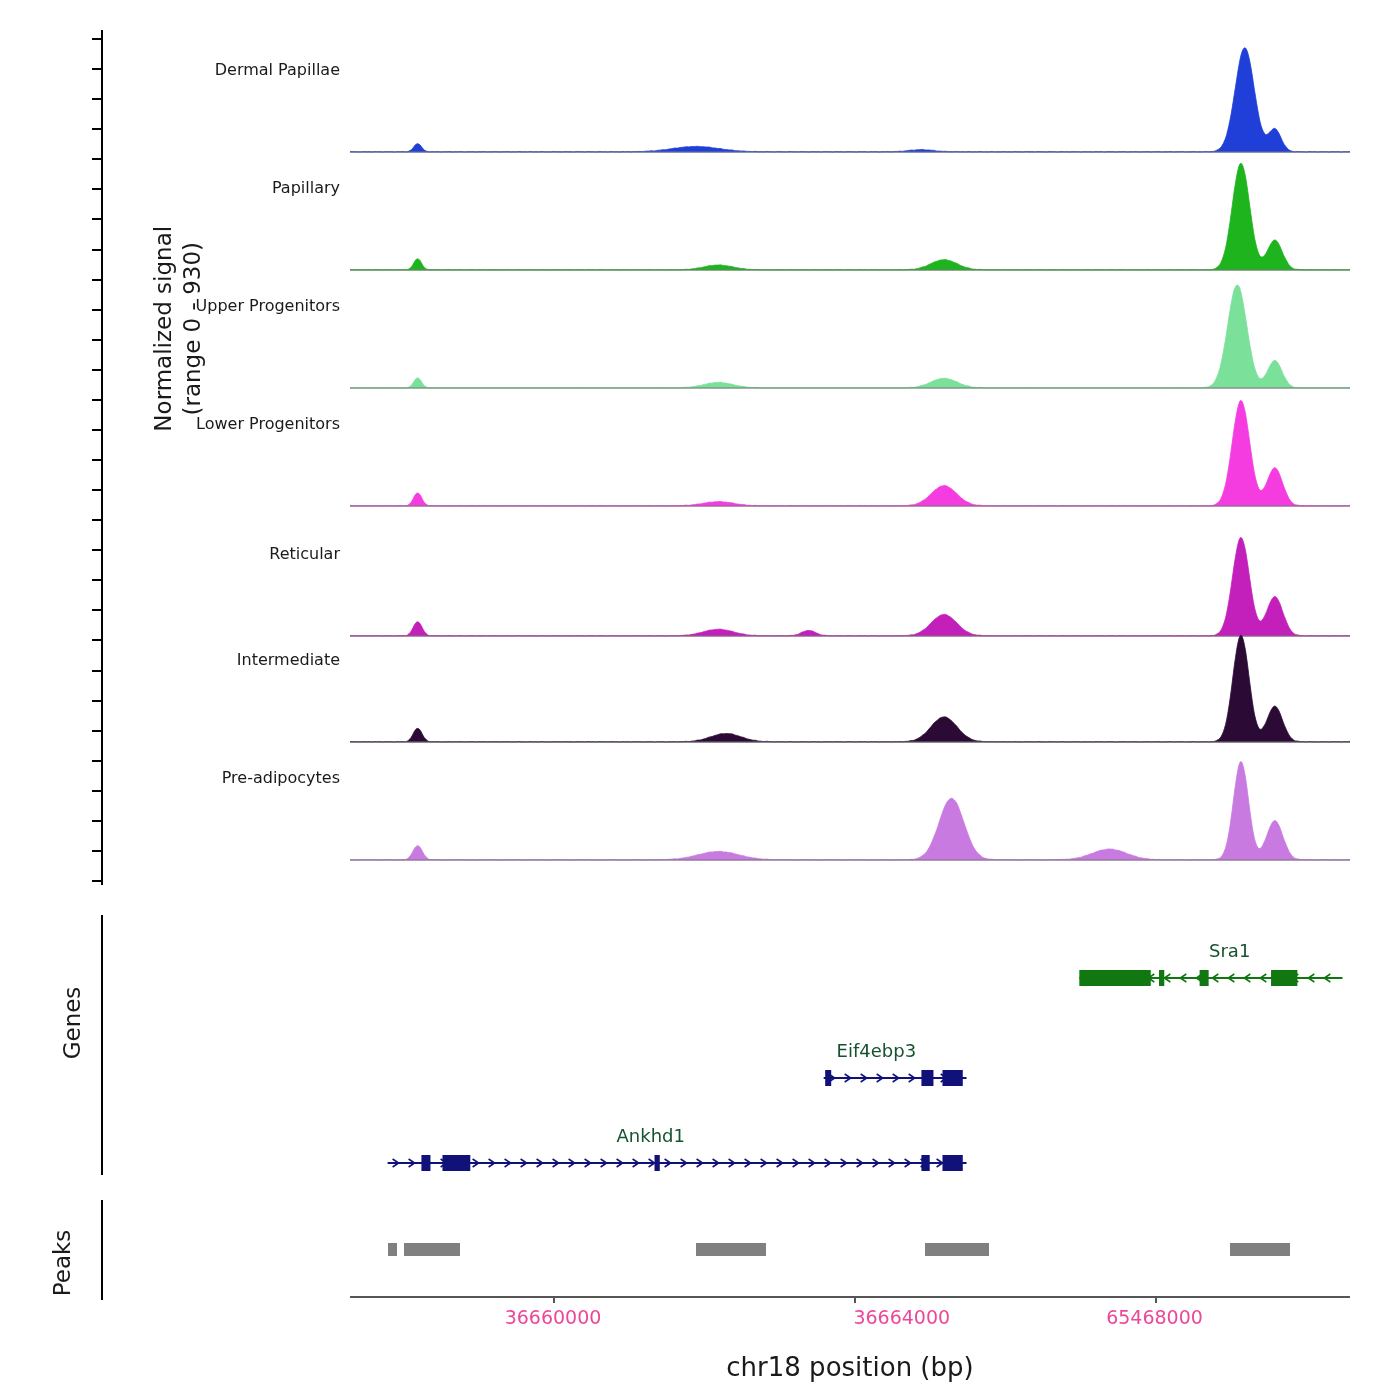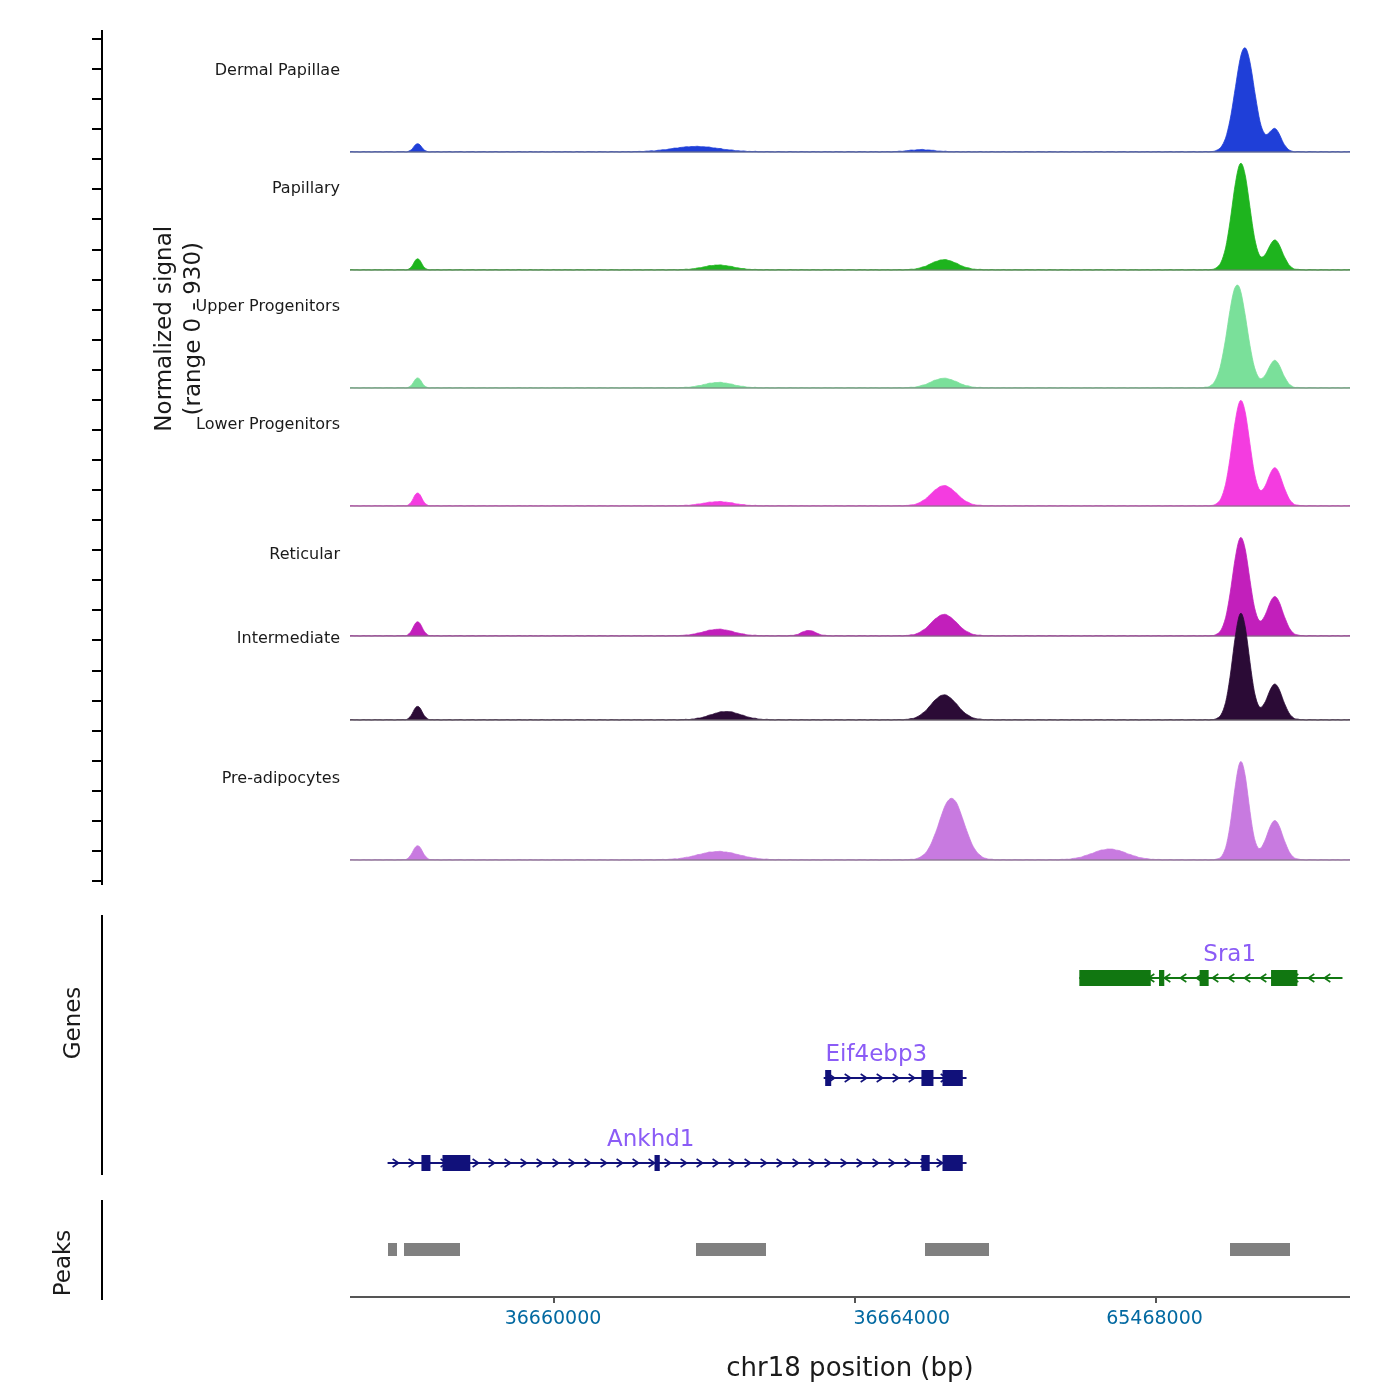--- a/index.html
+++ b/index.html
@@ -95,22 +95,22 @@
 
   
   .gene-row {
     position: absolute;
     left: 350px;
     width: 1000px;
     height: 60px;
   }
   .gene-row .gene-name {
     position: absolute;
-    font-size: 23px;
-    color: #8b5cf6;
+    font-size: 18px;
+    color: #14532d;
     white-space: nowrap;
     transform: translateX(-50%);
   }
 
   
   #peaks-area {
     position: absolute;
     left: 350px;
     top: 1235px;
     width: 1000px;
@@ -143,21 +143,21 @@
     position: absolute;
     top: 0;
     width: 2px;
     height: 7px;
     background: #555555;
   }
   #xaxis .xticklabel {
     position: absolute;
     top: 10px;
     font-size: 19px;
-    color: #0369a1;
+    color: #ec4899;
     transform: translateX(-50%);
     white-space: nowrap;
   }
   #xaxis-title {
     position: absolute;
     left: 350px;
     top: 1352px;
     width: 1000px;
     text-align: center;
     font-size: 26px;
@@ -239,21 +239,21 @@
           <line x1="0" x2="1000" y1="116" y2="116" stroke="#777777" stroke-width="1"></line>
         </svg>
       </div>
       <div class="track" style="top: 508px; margin-top: 12px;">
         <div class="track-name">Reticular</div>
         <svg width="1000" height="118">
           <path d="M0,116 L0.0,115.8 L1.1,115.6 L2.2,115.6 L3.3,115.7 L4.4,115.8 L5.6,115.8 L6.7,115.7 L7.8,115.8 L8.9,115.9 L10.0,116.0 L11.1,115.9 L12.2,115.7 L13.3,115.6 L14.4,115.6 L15.6,115.8 L16.7,115.8 L17.8,115.7 L18.9,115.7 L20.0,115.8 L21.1,116.0 L22.2,115.9 L23.3,115.8 L24.4,115.6 L25.6,115.6 L26.7,115.7 L27.8,115.8 L28.9,115.7 L30.0,115.7 L31.1,115.8 L32.2,115.9 L33.3,116.0 L34.4,115.8 L35.6,115.7 L36.7,115.6 L37.8,115.7 L38.9,115.8 L40.0,115.7 L41.1,115.7 L42.2,115.7 L43.3,115.9 L44.4,116.0 L45.6,115.9 L46.7,115.7 L47.8,115.6 L48.9,115.7 L50.0,115.7 L51.1,115.7 L52.2,115.6 L53.3,115.6 L54.4,115.7 L55.6,115.7 L56.7,115.4 L57.8,114.8 L58.9,113.8 L60.0,112.7 L61.1,111.2 L62.2,109.3 L63.3,107.1 L64.4,104.9 L65.6,103.1 L66.7,102.1 L67.8,101.8 L68.9,102.3 L70.0,103.5 L71.1,105.3 L72.2,107.5 L73.3,109.7 L74.4,111.5 L75.6,112.9 L76.7,114.0 L77.8,114.9 L78.9,115.5 L80.0,115.7 L81.1,115.7 L82.2,115.6 L83.3,115.7 L84.4,115.8 L85.6,115.7 L86.7,115.6 L87.8,115.6 L88.9,115.7 L90.0,115.9 L91.1,116.0 L92.2,115.9 L93.3,115.7 L94.4,115.7 L95.6,115.8 L96.7,115.8 L97.8,115.7 L98.9,115.6 L100.0,115.6 L101.1,115.8 L102.2,116.0 L103.3,115.9 L104.4,115.8 L105.6,115.7 L106.7,115.7 L107.8,115.8 L108.9,115.7 L110.0,115.6 L111.1,115.6 L112.2,115.7 L113.3,115.9 L114.4,116.0 L115.6,115.9 L116.7,115.7 L117.8,115.7 L118.9,115.8 L120.0,115.8 L121.1,115.7 L122.2,115.6 L123.3,115.6 L124.4,115.8 L125.6,116.0 L126.7,115.9 L127.8,115.8 L128.9,115.7 L130.0,115.8 L131.1,115.8 L132.2,115.7 L133.3,115.6 L134.4,115.6 L135.6,115.7 L136.7,115.9 L137.8,115.9 L138.9,115.8 L140.0,115.7 L141.1,115.8 L142.2,115.8 L143.3,115.8 L144.4,115.6 L145.6,115.5 L146.7,115.6 L147.8,115.8 L148.9,115.9 L150.0,115.9 L151.1,115.8 L152.2,115.8 L153.3,115.8 L154.4,115.8 L155.6,115.7 L156.7,115.5 L157.8,115.6 L158.9,115.7 L160.0,115.9 L161.1,115.9 L162.2,115.8 L163.3,115.8 L164.4,115.8 L165.6,115.9 L166.7,115.8 L167.8,115.6 L168.9,115.5 L170.0,115.6 L171.1,115.8 L172.2,115.9 L173.3,115.8 L174.4,115.8 L175.6,115.8 L176.7,115.9 L177.8,115.9 L178.9,115.7 L180.0,115.5 L181.1,115.6 L182.2,115.8 L183.3,115.9 L184.4,115.8 L185.6,115.8 L186.7,115.8 L187.8,115.9 L188.9,115.9 L190.0,115.8 L191.1,115.6 L192.2,115.5 L193.3,115.7 L194.4,115.8 L195.6,115.9 L196.7,115.8 L197.8,115.8 L198.9,115.9 L200.0,115.9 L201.1,115.9 L202.2,115.7 L203.3,115.5 L204.4,115.6 L205.6,115.8 L206.7,115.8 L207.8,115.8 L208.9,115.7 L210.0,115.8 L211.1,115.9 L212.2,115.9 L213.3,115.8 L214.4,115.6 L215.6,115.6 L216.7,115.7 L217.8,115.8 L218.9,115.8 L220.0,115.7 L221.1,115.8 L222.2,115.9 L223.3,116.0 L224.4,115.9 L225.6,115.7 L226.7,115.5 L227.8,115.6 L228.9,115.8 L230.0,115.8 L231.1,115.7 L232.2,115.7 L233.3,115.8 L234.4,116.0 L235.6,115.9 L236.7,115.7 L237.8,115.6 L238.9,115.6 L240.0,115.7 L241.1,115.8 L242.2,115.8 L243.3,115.7 L244.4,115.8 L245.6,115.9 L246.7,116.0 L247.8,115.8 L248.9,115.6 L250.0,115.6 L251.1,115.7 L252.2,115.8 L253.3,115.8 L254.4,115.7 L255.6,115.7 L256.7,115.9 L257.8,116.0 L258.9,115.9 L260.0,115.7 L261.1,115.6 L262.2,115.6 L263.3,115.7 L264.4,115.8 L265.6,115.7 L266.7,115.7 L267.8,115.8 L268.9,116.0 L270.0,116.0 L271.1,115.8 L272.2,115.7 L273.3,115.6 L274.4,115.7 L275.6,115.8 L276.7,115.7 L277.8,115.7 L278.9,115.7 L280.0,115.9 L281.1,116.0 L282.2,115.9 L283.3,115.7 L284.4,115.6 L285.6,115.7 L286.7,115.8 L287.8,115.7 L288.9,115.7 L290.0,115.7 L291.1,115.8 L292.2,116.0 L293.3,116.0 L294.4,115.8 L295.6,115.7 L296.7,115.7 L297.8,115.7 L298.9,115.8 L300.0,115.7 L301.1,115.6 L302.2,115.7 L303.3,115.9 L304.4,116.0 L305.6,115.9 L306.7,115.7 L307.8,115.7 L308.9,115.7 L310.0,115.8 L311.1,115.7 L312.2,115.6 L313.3,115.6 L314.4,115.8 L315.6,116.0 L316.7,115.9 L317.8,115.8 L318.9,115.7 L320.0,115.7 L321.1,115.7 L322.2,115.7 L323.3,115.6 L324.4,115.5 L325.6,115.6 L326.7,115.8 L327.8,115.8 L328.9,115.7 L330.0,115.5 L331.1,115.4 L332.2,115.4 L333.3,115.3 L334.4,115.2 L335.6,115.0 L336.7,114.9 L337.8,115.0 L338.9,115.0 L340.0,114.8 L341.1,114.5 L342.2,114.3 L343.3,114.1 L344.4,114.0 L345.6,113.7 L346.7,113.3 L347.8,113.0 L348.9,112.9 L350.0,112.8 L351.1,112.6 L352.2,112.2 L353.3,111.8 L354.4,111.5 L355.6,111.3 L356.7,111.0 L357.8,110.6 L358.9,110.2 L360.0,110.1 L361.1,110.1 L362.2,110.0 L363.3,109.8 L364.4,109.5 L365.6,109.4 L366.7,109.3 L367.8,109.3 L368.9,109.2 L370.0,109.1 L371.1,109.2 L372.2,109.4 L373.3,109.7 L374.4,109.9 L375.6,110.0 L376.7,110.2 L377.8,110.4 L378.9,110.7 L380.0,110.9 L381.1,111.1 L382.2,111.3 L383.3,111.7 L384.4,112.2 L385.6,112.5 L386.7,112.7 L387.8,112.9 L388.9,113.2 L390.0,113.5 L391.1,113.8 L392.2,113.8 L393.3,113.9 L394.4,114.1 L395.6,114.5 L396.7,114.8 L397.8,114.9 L398.9,115.0 L400.0,115.1 L401.1,115.2 L402.2,115.4 L403.3,115.3 L404.4,115.2 L405.6,115.2 L406.7,115.4 L407.8,115.6 L408.9,115.7 L410.0,115.7 L411.1,115.6 L412.2,115.7 L413.3,115.8 L414.4,115.8 L415.6,115.6 L416.7,115.5 L417.8,115.6 L418.9,115.7 L420.0,115.9 L421.1,115.8 L422.2,115.8 L423.3,115.8 L424.4,115.9 L425.6,115.9 L426.7,115.8 L427.8,115.6 L428.9,115.5 L430.0,115.7 L431.1,115.8 L432.2,115.8 L433.3,115.8 L434.4,115.8 L435.6,115.8 L436.7,115.9 L437.8,115.8 L438.9,115.6 L440.0,115.4 L441.1,115.4 L442.2,115.4 L443.3,115.4 L444.4,115.1 L445.6,114.8 L446.7,114.6 L447.8,114.4 L448.9,113.9 L450.0,113.3 L451.1,112.6 L452.2,112.1 L453.3,111.7 L454.4,111.4 L455.6,111.0 L456.7,110.6 L457.8,110.5 L458.9,110.6 L460.0,110.7 L461.1,110.8 L462.2,111.0 L463.3,111.3 L464.4,111.9 L465.6,112.5 L466.7,113.1 L467.8,113.5 L468.9,113.9 L470.0,114.5 L471.1,114.9 L472.2,115.1 L473.3,115.2 L474.4,115.2 L475.6,115.3 L476.7,115.5 L477.8,115.7 L478.9,115.7 L480.0,115.7 L481.1,115.8 L482.2,115.9 L483.3,116.0 L484.4,115.8 L485.6,115.6 L486.7,115.6 L487.8,115.7 L488.9,115.8 L490.0,115.8 L491.1,115.7 L492.2,115.7 L493.3,115.9 L494.4,116.0 L495.6,115.9 L496.7,115.7 L497.8,115.6 L498.9,115.6 L500.0,115.7 L501.1,115.8 L502.2,115.7 L503.3,115.7 L504.4,115.8 L505.6,116.0 L506.7,116.0 L507.8,115.8 L508.9,115.6 L510.0,115.6 L511.1,115.7 L512.2,115.8 L513.3,115.7 L514.4,115.6 L515.6,115.7 L516.7,115.9 L517.8,116.0 L518.9,115.9 L520.0,115.7 L521.1,115.6 L522.2,115.7 L523.3,115.8 L524.4,115.7 L525.6,115.6 L526.7,115.7 L527.8,115.8 L528.9,116.0 L530.0,116.0 L531.1,115.8 L532.2,115.7 L533.3,115.7 L534.4,115.7 L535.6,115.8 L536.7,115.7 L537.8,115.6 L538.9,115.7 L540.0,115.9 L541.1,116.0 L542.2,115.9 L543.3,115.7 L544.4,115.7 L545.6,115.7 L546.7,115.7 L547.8,115.7 L548.9,115.6 L550.0,115.6 L551.1,115.8 L552.2,115.9 L553.3,115.8 L554.4,115.6 L555.6,115.5 L556.7,115.4 L557.8,115.4 L558.9,115.3 L560.0,115.0 L561.1,114.8 L562.2,114.8 L563.3,114.8 L564.4,114.5 L565.6,114.1 L566.7,113.6 L567.8,113.2 L568.9,112.7 L570.0,112.2 L571.1,111.4 L572.2,110.6 L573.3,109.9 L574.4,109.3 L575.6,108.5 L576.7,107.5 L577.8,106.3 L578.9,105.2 L580.0,104.1 L581.1,103.0 L582.2,101.8 L583.3,100.6 L584.4,99.5 L585.6,98.6 L586.7,97.9 L587.8,97.1 L588.9,96.2 L590.0,95.5 L591.1,95.0 L592.2,94.7 L593.3,94.5 L594.4,94.3 L595.6,94.4 L596.7,94.8 L597.8,95.5 L598.9,96.2 L600.0,96.8 L601.1,97.6 L602.2,98.5 L603.3,99.6 L604.4,100.6 L605.6,101.6 L606.7,102.6 L607.8,103.7 L608.9,105.0 L610.0,106.3 L611.1,107.3 L612.2,108.2 L613.3,109.1 L614.4,110.0 L615.6,110.8 L616.7,111.4 L617.8,111.9 L618.9,112.4 L620.0,113.0 L621.1,113.7 L622.2,114.1 L623.3,114.4 L624.4,114.6 L625.6,114.8 L626.7,115.1 L627.8,115.2 L628.9,115.2 L630.0,115.1 L631.1,115.3 L632.2,115.5 L633.3,115.7 L634.4,115.7 L635.6,115.7 L636.7,115.7 L637.8,115.8 L638.9,115.8 L640.0,115.7 L641.1,115.6 L642.2,115.5 L643.3,115.7 L644.4,115.8 L645.6,115.9 L646.7,115.8 L647.8,115.8 L648.9,115.8 L650.0,115.9 L651.1,115.8 L652.2,115.7 L653.3,115.5 L654.4,115.6 L655.6,115.8 L656.7,115.9 L657.8,115.8 L658.9,115.8 L660.0,115.8 L661.1,115.9 L662.2,115.9 L663.3,115.7 L664.4,115.6 L665.6,115.6 L666.7,115.7 L667.8,115.8 L668.9,115.8 L670.0,115.8 L671.1,115.8 L672.2,115.9 L673.3,115.9 L674.4,115.8 L675.6,115.6 L676.7,115.5 L677.8,115.6 L678.9,115.8 L680.0,115.8 L681.1,115.8 L682.2,115.7 L683.3,115.8 L684.4,115.9 L685.6,115.9 L686.7,115.7 L687.8,115.6 L688.9,115.6 L690.0,115.7 L691.1,115.8 L692.2,115.8 L693.3,115.7 L694.4,115.8 L695.6,115.9 L696.7,116.0 L697.8,115.8 L698.9,115.6 L700.0,115.6 L701.1,115.7 L702.2,115.8 L703.3,115.8 L704.4,115.7 L705.6,115.7 L706.7,115.9 L707.8,116.0 L708.9,115.9 L710.0,115.7 L711.1,115.6 L712.2,115.6 L713.3,115.7 L714.4,115.8 L715.6,115.7 L716.7,115.7 L717.8,115.8 L718.9,115.9 L720.0,116.0 L721.1,115.8 L722.2,115.6 L723.3,115.6 L724.4,115.7 L725.6,115.8 L726.7,115.7 L727.8,115.7 L728.9,115.7 L730.0,115.9 L731.1,116.0 L732.2,115.9 L733.3,115.7 L734.4,115.6 L735.6,115.7 L736.7,115.8 L737.8,115.8 L738.9,115.7 L740.0,115.7 L741.1,115.8 L742.2,116.0 L743.3,116.0 L744.4,115.8 L745.6,115.6 L746.7,115.6 L747.8,115.7 L748.9,115.8 L750.0,115.7 L751.1,115.6 L752.2,115.7 L753.3,115.9 L754.4,116.0 L755.6,115.9 L756.7,115.7 L757.8,115.6 L758.9,115.7 L760.0,115.8 L761.1,115.7 L762.2,115.6 L763.3,115.7 L764.4,115.8 L765.6,116.0 L766.7,116.0 L767.8,115.8 L768.9,115.7 L770.0,115.7 L771.1,115.8 L772.2,115.7 L773.3,115.6 L774.4,115.6 L775.6,115.7 L776.7,115.9 L777.8,116.0 L778.9,115.9 L780.0,115.7 L781.1,115.7 L782.2,115.7 L783.3,115.8 L784.4,115.7 L785.6,115.6 L786.7,115.7 L787.8,115.8 L788.9,116.0 L790.0,115.9 L791.1,115.8 L792.2,115.7 L793.3,115.7 L794.4,115.8 L795.6,115.7 L796.7,115.6 L797.8,115.6 L798.9,115.7 L800.0,115.9 L801.1,116.0 L802.2,115.8 L803.3,115.7 L804.4,115.7 L805.6,115.8 L806.7,115.8 L807.8,115.6 L808.9,115.6 L810.0,115.7 L811.1,115.9 L812.2,116.0 L813.3,115.9 L814.4,115.8 L815.6,115.7 L816.7,115.8 L817.8,115.8 L818.9,115.7 L820.0,115.6 L821.1,115.6 L822.2,115.8 L823.3,115.9 L824.4,115.9 L825.6,115.8 L826.7,115.7 L827.8,115.8 L828.9,115.8 L830.0,115.8 L831.1,115.6 L832.2,115.5 L833.3,115.7 L834.4,115.9 L835.6,115.9 L836.7,115.9 L837.8,115.8 L838.9,115.8 L840.0,115.8 L841.1,115.8 L842.2,115.7 L843.3,115.5 L844.4,115.6 L845.6,115.8 L846.7,115.9 L847.8,115.9 L848.9,115.8 L850.0,115.8 L851.1,115.8 L852.2,115.9 L853.3,115.8 L854.4,115.6 L855.6,115.5 L856.7,115.7 L857.8,115.8 L858.9,115.8 L860.0,115.7 L861.1,115.6 L862.2,115.5 L863.3,115.5 L864.4,115.2 L865.6,114.7 L866.7,114.1 L867.8,113.5 L868.9,112.7 L870.0,111.6 L871.1,109.9 L872.2,107.7 L873.3,105.1 L874.4,101.8 L875.6,97.8 L876.7,92.9 L877.8,87.1 L878.9,80.8 L880.0,74.0 L881.1,66.7 L882.2,58.9 L883.3,51.0 L884.4,43.3 L885.6,36.2 L886.7,29.9 L887.8,24.5 L888.9,20.5 L890.0,18.0 L891.1,17.4 L892.2,18.7 L893.3,21.5 L894.4,25.6 L895.6,31.1 L896.7,37.7 L897.8,45.1 L898.9,52.8 L900.0,60.3 L901.1,67.7 L902.2,74.8 L903.3,81.4 L904.4,87.1 L905.6,91.8 L906.7,95.5 L907.8,98.3 L908.9,100.2 L910.0,101.1 L911.1,101.0 L912.2,100.0 L913.3,98.4 L914.4,96.5 L915.6,94.1 L916.7,91.4 L917.8,88.4 L918.9,85.5 L920.0,82.9 L921.1,80.6 L922.2,78.7 L923.3,77.3 L924.4,76.5 L925.6,76.7 L926.7,77.7 L927.8,79.3 L928.9,81.4 L930.0,83.9 L931.1,87.0 L932.2,90.3 L933.3,93.5 L934.4,96.6 L935.6,99.4 L936.7,102.2 L937.8,104.8 L938.9,107.2 L940.0,109.1 L941.1,110.6 L942.2,111.9 L943.3,113.0 L944.4,113.9 L945.6,114.4 L946.7,114.7 L947.8,114.9 L948.9,115.2 L950.0,115.4 L951.1,115.6 L952.2,115.6 L953.3,115.6 L954.4,115.8 L955.6,115.9 L956.7,116.0 L957.8,115.8 L958.9,115.6 L960.0,115.6 L961.1,115.7 L962.2,115.8 L963.3,115.7 L964.4,115.7 L965.6,115.7 L966.7,115.9 L967.8,116.0 L968.9,115.9 L970.0,115.7 L971.1,115.6 L972.2,115.7 L973.3,115.8 L974.4,115.7 L975.6,115.7 L976.7,115.7 L977.8,115.8 L978.9,116.0 L980.0,116.0 L981.1,115.8 L982.2,115.6 L983.3,115.6 L984.4,115.7 L985.6,115.8 L986.7,115.7 L987.8,115.6 L988.9,115.7 L990.0,115.9 L991.1,116.0 L992.2,115.9 L993.3,115.7 L994.4,115.6 L995.6,115.7 L996.7,115.8 L997.8,115.7 L998.9,115.6 L1000.0,115.7 L1000,116 Z" fill="#c21fbb" stroke="#c21fbb" stroke-width="0.8"></path>
           <line x1="0" x2="1000" y1="116" y2="116" stroke="#777777" stroke-width="1"></line>
         </svg>
       </div>
-      <div class="track" style="top: 604px;">
+      <div class="track" style="top: 626px;">
         <div class="track-name">Intermediate</div>
         <svg width="1000" height="118">
           <path d="M0,116 L0.0,115.8 L1.1,115.6 L2.2,115.6 L3.3,115.7 L4.4,115.8 L5.6,115.8 L6.7,115.7 L7.8,115.8 L8.9,115.9 L10.0,116.0 L11.1,115.9 L12.2,115.7 L13.3,115.6 L14.4,115.6 L15.6,115.8 L16.7,115.8 L17.8,115.7 L18.9,115.7 L20.0,115.8 L21.1,116.0 L22.2,115.9 L23.3,115.8 L24.4,115.6 L25.6,115.6 L26.7,115.7 L27.8,115.8 L28.9,115.7 L30.0,115.7 L31.1,115.8 L32.2,115.9 L33.3,116.0 L34.4,115.8 L35.6,115.7 L36.7,115.6 L37.8,115.7 L38.9,115.8 L40.0,115.7 L41.1,115.7 L42.2,115.7 L43.3,115.9 L44.4,116.0 L45.6,115.9 L46.7,115.7 L47.8,115.6 L48.9,115.7 L50.0,115.7 L51.1,115.7 L52.2,115.6 L53.3,115.6 L54.4,115.7 L55.6,115.7 L56.7,115.4 L57.8,114.8 L58.9,113.9 L60.0,112.8 L61.1,111.4 L62.2,109.6 L63.3,107.4 L64.4,105.3 L65.6,103.6 L66.7,102.6 L67.8,102.4 L68.9,102.8 L70.0,104.0 L71.1,105.7 L72.2,107.9 L73.3,110.0 L74.4,111.7 L75.6,113.0 L76.7,114.1 L77.8,114.9 L78.9,115.5 L80.0,115.7 L81.1,115.7 L82.2,115.6 L83.3,115.7 L84.4,115.8 L85.6,115.7 L86.7,115.6 L87.8,115.6 L88.9,115.7 L90.0,115.9 L91.1,116.0 L92.2,115.9 L93.3,115.7 L94.4,115.7 L95.6,115.8 L96.7,115.8 L97.8,115.7 L98.9,115.6 L100.0,115.6 L101.1,115.8 L102.2,116.0 L103.3,115.9 L104.4,115.8 L105.6,115.7 L106.7,115.7 L107.8,115.8 L108.9,115.7 L110.0,115.6 L111.1,115.6 L112.2,115.7 L113.3,115.9 L114.4,116.0 L115.6,115.9 L116.7,115.7 L117.8,115.7 L118.9,115.8 L120.0,115.8 L121.1,115.7 L122.2,115.6 L123.3,115.6 L124.4,115.8 L125.6,116.0 L126.7,115.9 L127.8,115.8 L128.9,115.7 L130.0,115.8 L131.1,115.8 L132.2,115.7 L133.3,115.6 L134.4,115.6 L135.6,115.7 L136.7,115.9 L137.8,115.9 L138.9,115.8 L140.0,115.7 L141.1,115.8 L142.2,115.8 L143.3,115.8 L144.4,115.6 L145.6,115.5 L146.7,115.6 L147.8,115.8 L148.9,115.9 L150.0,115.9 L151.1,115.8 L152.2,115.8 L153.3,115.8 L154.4,115.8 L155.6,115.7 L156.7,115.5 L157.8,115.6 L158.9,115.7 L160.0,115.9 L161.1,115.9 L162.2,115.8 L163.3,115.8 L164.4,115.8 L165.6,115.9 L166.7,115.8 L167.8,115.6 L168.9,115.5 L170.0,115.6 L171.1,115.8 L172.2,115.9 L173.3,115.8 L174.4,115.8 L175.6,115.8 L176.7,115.9 L177.8,115.9 L178.9,115.7 L180.0,115.5 L181.1,115.6 L182.2,115.8 L183.3,115.9 L184.4,115.8 L185.6,115.8 L186.7,115.8 L187.8,115.9 L188.9,115.9 L190.0,115.8 L191.1,115.6 L192.2,115.5 L193.3,115.7 L194.4,115.8 L195.6,115.9 L196.7,115.8 L197.8,115.8 L198.9,115.9 L200.0,115.9 L201.1,115.9 L202.2,115.7 L203.3,115.5 L204.4,115.6 L205.6,115.8 L206.7,115.8 L207.8,115.8 L208.9,115.7 L210.0,115.8 L211.1,115.9 L212.2,115.9 L213.3,115.8 L214.4,115.6 L215.6,115.6 L216.7,115.7 L217.8,115.8 L218.9,115.8 L220.0,115.7 L221.1,115.8 L222.2,115.9 L223.3,116.0 L224.4,115.9 L225.6,115.7 L226.7,115.5 L227.8,115.6 L228.9,115.8 L230.0,115.8 L231.1,115.7 L232.2,115.7 L233.3,115.8 L234.4,116.0 L235.6,115.9 L236.7,115.7 L237.8,115.6 L238.9,115.6 L240.0,115.7 L241.1,115.8 L242.2,115.8 L243.3,115.7 L244.4,115.8 L245.6,115.9 L246.7,116.0 L247.8,115.8 L248.9,115.6 L250.0,115.6 L251.1,115.7 L252.2,115.8 L253.3,115.8 L254.4,115.7 L255.6,115.7 L256.7,115.9 L257.8,116.0 L258.9,115.9 L260.0,115.7 L261.1,115.6 L262.2,115.6 L263.3,115.7 L264.4,115.8 L265.6,115.7 L266.7,115.7 L267.8,115.8 L268.9,116.0 L270.0,116.0 L271.1,115.8 L272.2,115.7 L273.3,115.6 L274.4,115.7 L275.6,115.8 L276.7,115.7 L277.8,115.7 L278.9,115.7 L280.0,115.9 L281.1,116.0 L282.2,115.9 L283.3,115.7 L284.4,115.6 L285.6,115.7 L286.7,115.8 L287.8,115.7 L288.9,115.7 L290.0,115.7 L291.1,115.8 L292.2,116.0 L293.3,116.0 L294.4,115.8 L295.6,115.7 L296.7,115.7 L297.8,115.7 L298.9,115.8 L300.0,115.7 L301.1,115.6 L302.2,115.7 L303.3,115.9 L304.4,116.0 L305.6,115.9 L306.7,115.7 L307.8,115.7 L308.9,115.7 L310.0,115.8 L311.1,115.7 L312.2,115.6 L313.3,115.6 L314.4,115.8 L315.6,116.0 L316.7,116.0 L317.8,115.8 L318.9,115.7 L320.0,115.7 L321.1,115.8 L322.2,115.7 L323.3,115.6 L324.4,115.6 L325.6,115.7 L326.7,115.9 L327.8,115.9 L328.9,115.8 L330.0,115.7 L331.1,115.6 L332.2,115.6 L333.3,115.6 L334.4,115.5 L335.6,115.3 L336.7,115.4 L337.8,115.5 L338.9,115.6 L340.0,115.5 L341.1,115.2 L342.2,115.0 L343.3,115.0 L344.4,114.9 L345.6,114.6 L346.7,114.3 L347.8,114.1 L348.9,114.1 L350.0,114.1 L351.1,113.8 L352.2,113.5 L353.3,113.1 L354.4,112.8 L355.6,112.5 L356.7,112.1 L357.8,111.6 L358.9,111.2 L360.0,110.9 L361.1,110.7 L362.2,110.5 L363.3,110.1 L364.4,109.6 L365.6,109.2 L366.7,109.0 L367.8,108.7 L368.9,108.3 L370.0,107.9 L371.1,107.7 L372.2,107.7 L373.3,107.8 L374.4,107.7 L375.6,107.5 L376.7,107.5 L377.8,107.6 L378.9,107.7 L380.0,107.8 L381.1,107.8 L382.2,107.9 L383.3,108.3 L384.4,108.8 L385.6,109.2 L386.7,109.4 L387.8,109.7 L388.9,110.1 L390.0,110.5 L391.1,110.9 L392.2,111.1 L393.3,111.3 L394.4,111.7 L395.6,112.2 L396.7,112.7 L397.8,113.0 L398.9,113.2 L400.0,113.5 L401.1,113.8 L402.2,114.1 L403.3,114.2 L404.4,114.2 L405.6,114.3 L406.7,114.6 L407.8,115.0 L408.9,115.1 L410.0,115.2 L411.1,115.2 L412.2,115.4 L413.3,115.5 L414.4,115.5 L415.6,115.4 L416.7,115.3 L417.8,115.4 L418.9,115.6 L420.0,115.8 L421.1,115.7 L422.2,115.7 L423.3,115.7 L424.4,115.9 L425.6,115.9 L426.7,115.7 L427.8,115.6 L428.9,115.5 L430.0,115.7 L431.1,115.8 L432.2,115.8 L433.3,115.8 L434.4,115.8 L435.6,115.9 L436.7,115.9 L437.8,115.8 L438.9,115.6 L440.0,115.5 L441.1,115.6 L442.2,115.8 L443.3,115.8 L444.4,115.8 L445.6,115.7 L446.7,115.8 L447.8,115.9 L448.9,115.9 L450.0,115.7 L451.1,115.6 L452.2,115.6 L453.3,115.7 L454.4,115.8 L455.6,115.8 L456.7,115.7 L457.8,115.8 L458.9,115.9 L460.0,116.0 L461.1,115.8 L462.2,115.6 L463.3,115.6 L464.4,115.6 L465.6,115.8 L466.7,115.8 L467.8,115.7 L468.9,115.7 L470.0,115.9 L471.1,116.0 L472.2,115.9 L473.3,115.7 L474.4,115.6 L475.6,115.6 L476.7,115.7 L477.8,115.8 L478.9,115.7 L480.0,115.7 L481.1,115.8 L482.2,115.9 L483.3,116.0 L484.4,115.8 L485.6,115.6 L486.7,115.6 L487.8,115.7 L488.9,115.8 L490.0,115.8 L491.1,115.7 L492.2,115.7 L493.3,115.9 L494.4,116.0 L495.6,115.9 L496.7,115.7 L497.8,115.6 L498.9,115.6 L500.0,115.7 L501.1,115.8 L502.2,115.7 L503.3,115.7 L504.4,115.8 L505.6,116.0 L506.7,116.0 L507.8,115.8 L508.9,115.6 L510.0,115.6 L511.1,115.7 L512.2,115.8 L513.3,115.7 L514.4,115.6 L515.6,115.7 L516.7,115.9 L517.8,116.0 L518.9,115.9 L520.0,115.7 L521.1,115.6 L522.2,115.7 L523.3,115.8 L524.4,115.7 L525.6,115.6 L526.7,115.7 L527.8,115.8 L528.9,116.0 L530.0,116.0 L531.1,115.8 L532.2,115.7 L533.3,115.7 L534.4,115.7 L535.6,115.8 L536.7,115.7 L537.8,115.6 L538.9,115.7 L540.0,115.9 L541.1,116.0 L542.2,115.9 L543.3,115.7 L544.4,115.6 L545.6,115.7 L546.7,115.7 L547.8,115.6 L548.9,115.5 L550.0,115.6 L551.1,115.7 L552.2,115.8 L553.3,115.8 L554.4,115.5 L555.6,115.4 L556.7,115.3 L557.8,115.3 L558.9,115.1 L560.0,114.8 L561.1,114.6 L562.2,114.5 L563.3,114.4 L564.4,114.1 L565.6,113.6 L566.7,113.0 L567.8,112.4 L568.9,111.9 L570.0,111.2 L571.1,110.4 L572.2,109.4 L573.3,108.6 L574.4,107.8 L575.6,106.9 L576.7,105.7 L577.8,104.3 L578.9,103.0 L580.0,101.8 L581.1,100.6 L582.2,99.2 L583.3,97.8 L584.4,96.6 L585.6,95.6 L586.7,94.7 L587.8,93.8 L588.9,92.8 L590.0,92.0 L591.1,91.5 L592.2,91.2 L593.3,91.0 L594.4,90.8 L595.6,90.9 L596.7,91.3 L597.8,92.0 L598.9,92.8 L600.0,93.6 L601.1,94.4 L602.2,95.4 L603.3,96.6 L604.4,97.8 L605.6,99.0 L606.7,100.1 L607.8,101.4 L608.9,102.9 L610.0,104.3 L611.1,105.5 L612.2,106.5 L613.3,107.5 L614.4,108.6 L615.6,109.6 L616.7,110.3 L617.8,110.9 L618.9,111.6 L620.0,112.3 L621.1,113.0 L622.2,113.6 L623.3,113.9 L624.4,114.2 L625.6,114.5 L626.7,114.8 L627.8,115.0 L628.9,115.0 L630.0,115.0 L631.1,115.2 L632.2,115.4 L633.3,115.6 L634.4,115.7 L635.6,115.6 L636.7,115.7 L637.8,115.8 L638.9,115.8 L640.0,115.7 L641.1,115.5 L642.2,115.5 L643.3,115.7 L644.4,115.8 L645.6,115.9 L646.7,115.8 L647.8,115.8 L648.9,115.8 L650.0,115.9 L651.1,115.8 L652.2,115.6 L653.3,115.5 L654.4,115.6 L655.6,115.8 L656.7,115.9 L657.8,115.8 L658.9,115.8 L660.0,115.8 L661.1,115.9 L662.2,115.9 L663.3,115.7 L664.4,115.6 L665.6,115.6 L666.7,115.7 L667.8,115.8 L668.9,115.8 L670.0,115.8 L671.1,115.8 L672.2,115.9 L673.3,115.9 L674.4,115.8 L675.6,115.6 L676.7,115.5 L677.8,115.6 L678.9,115.8 L680.0,115.8 L681.1,115.8 L682.2,115.7 L683.3,115.8 L684.4,115.9 L685.6,115.9 L686.7,115.7 L687.8,115.6 L688.9,115.6 L690.0,115.7 L691.1,115.8 L692.2,115.8 L693.3,115.7 L694.4,115.8 L695.6,115.9 L696.7,116.0 L697.8,115.8 L698.9,115.6 L700.0,115.6 L701.1,115.7 L702.2,115.8 L703.3,115.8 L704.4,115.7 L705.6,115.7 L706.7,115.9 L707.8,116.0 L708.9,115.9 L710.0,115.7 L711.1,115.6 L712.2,115.6 L713.3,115.7 L714.4,115.8 L715.6,115.7 L716.7,115.7 L717.8,115.8 L718.9,115.9 L720.0,116.0 L721.1,115.8 L722.2,115.6 L723.3,115.6 L724.4,115.7 L725.6,115.8 L726.7,115.7 L727.8,115.7 L728.9,115.7 L730.0,115.9 L731.1,116.0 L732.2,115.9 L733.3,115.7 L734.4,115.6 L735.6,115.7 L736.7,115.8 L737.8,115.8 L738.9,115.7 L740.0,115.7 L741.1,115.8 L742.2,116.0 L743.3,116.0 L744.4,115.8 L745.6,115.6 L746.7,115.6 L747.8,115.7 L748.9,115.8 L750.0,115.7 L751.1,115.6 L752.2,115.7 L753.3,115.9 L754.4,116.0 L755.6,115.9 L756.7,115.7 L757.8,115.6 L758.9,115.7 L760.0,115.8 L761.1,115.7 L762.2,115.6 L763.3,115.7 L764.4,115.8 L765.6,116.0 L766.7,116.0 L767.8,115.8 L768.9,115.7 L770.0,115.7 L771.1,115.8 L772.2,115.7 L773.3,115.6 L774.4,115.6 L775.6,115.7 L776.7,115.9 L777.8,116.0 L778.9,115.9 L780.0,115.7 L781.1,115.7 L782.2,115.7 L783.3,115.8 L784.4,115.7 L785.6,115.6 L786.7,115.7 L787.8,115.8 L788.9,116.0 L790.0,115.9 L791.1,115.8 L792.2,115.7 L793.3,115.7 L794.4,115.8 L795.6,115.7 L796.7,115.6 L797.8,115.6 L798.9,115.7 L800.0,115.9 L801.1,116.0 L802.2,115.8 L803.3,115.7 L804.4,115.7 L805.6,115.8 L806.7,115.8 L807.8,115.6 L808.9,115.6 L810.0,115.7 L811.1,115.9 L812.2,116.0 L813.3,115.9 L814.4,115.8 L815.6,115.7 L816.7,115.8 L817.8,115.8 L818.9,115.7 L820.0,115.6 L821.1,115.6 L822.2,115.8 L823.3,115.9 L824.4,115.9 L825.6,115.8 L826.7,115.7 L827.8,115.8 L828.9,115.8 L830.0,115.8 L831.1,115.6 L832.2,115.5 L833.3,115.7 L834.4,115.9 L835.6,115.9 L836.7,115.9 L837.8,115.8 L838.9,115.8 L840.0,115.8 L841.1,115.8 L842.2,115.7 L843.3,115.5 L844.4,115.6 L845.6,115.8 L846.7,115.9 L847.8,115.9 L848.9,115.8 L850.0,115.8 L851.1,115.8 L852.2,115.9 L853.3,115.8 L854.4,115.6 L855.6,115.5 L856.7,115.7 L857.8,115.8 L858.9,115.9 L860.0,115.8 L861.1,115.6 L862.2,115.6 L863.3,115.6 L864.4,115.3 L865.6,114.9 L866.7,114.4 L867.8,113.8 L868.9,113.2 L870.0,112.2 L871.1,110.6 L872.2,108.5 L873.3,105.9 L874.4,102.6 L875.6,98.5 L876.7,93.4 L877.8,87.4 L878.9,80.6 L880.0,73.2 L881.1,65.2 L882.2,56.5 L883.3,47.6 L884.4,38.9 L885.6,30.8 L886.7,23.5 L887.8,17.4 L888.9,12.7 L890.0,9.8 L891.1,9.2 L892.2,10.6 L893.3,13.8 L894.4,18.7 L895.6,25.0 L896.7,32.6 L897.8,41.0 L898.9,49.7 L900.0,58.3 L901.1,66.6 L902.2,74.4 L903.3,81.7 L904.4,88.0 L905.6,93.1 L906.7,97.1 L907.8,100.1 L908.9,102.2 L910.0,103.3 L911.1,103.4 L912.2,102.5 L913.3,101.1 L914.4,99.3 L915.6,97.2 L916.7,94.5 L917.8,91.7 L918.9,88.9 L920.0,86.3 L921.1,84.1 L922.2,82.3 L923.3,80.8 L924.4,80.1 L925.6,80.3 L926.7,81.2 L927.8,82.8 L928.9,84.8 L930.0,87.3 L931.1,90.2 L932.2,93.3 L933.3,96.4 L934.4,99.2 L935.6,101.9 L936.7,104.4 L937.8,106.7 L938.9,108.8 L940.0,110.4 L941.1,111.7 L942.2,112.8 L943.3,113.7 L944.4,114.5 L945.6,114.9 L946.7,115.0 L947.8,115.1 L948.9,115.3 L950.0,115.6 L951.1,115.7 L952.2,115.6 L953.3,115.6 L954.4,115.8 L955.6,115.9 L956.7,116.0 L957.8,115.8 L958.9,115.6 L960.0,115.6 L961.1,115.7 L962.2,115.8 L963.3,115.7 L964.4,115.7 L965.6,115.7 L966.7,115.9 L967.8,116.0 L968.9,115.9 L970.0,115.7 L971.1,115.6 L972.2,115.7 L973.3,115.8 L974.4,115.7 L975.6,115.7 L976.7,115.7 L977.8,115.8 L978.9,116.0 L980.0,116.0 L981.1,115.8 L982.2,115.6 L983.3,115.6 L984.4,115.7 L985.6,115.8 L986.7,115.7 L987.8,115.6 L988.9,115.7 L990.0,115.9 L991.1,116.0 L992.2,115.9 L993.3,115.7 L994.4,115.6 L995.6,115.7 L996.7,115.8 L997.8,115.7 L998.9,115.6 L1000.0,115.7 L1000,116 Z" fill="#2b0b36" stroke="#2b0b36" stroke-width="0.8"></path>
           <line x1="0" x2="1000" y1="116" y2="116" stroke="#777777" stroke-width="1"></line>
         </svg>
       </div>
       <div class="track" style="top: 744px;">
         <div class="track-name">Pre-adipocytes</div>
         <svg width="1000" height="118">
           <path d="M0,116 L0.0,115.8 L1.1,115.6 L2.2,115.6 L3.3,115.7 L4.4,115.8 L5.6,115.8 L6.7,115.7 L7.8,115.8 L8.9,115.9 L10.0,116.0 L11.1,115.9 L12.2,115.7 L13.3,115.6 L14.4,115.6 L15.6,115.8 L16.7,115.8 L17.8,115.7 L18.9,115.7 L20.0,115.8 L21.1,116.0 L22.2,115.9 L23.3,115.8 L24.4,115.6 L25.6,115.6 L26.7,115.7 L27.8,115.8 L28.9,115.7 L30.0,115.7 L31.1,115.8 L32.2,115.9 L33.3,116.0 L34.4,115.8 L35.6,115.7 L36.7,115.6 L37.8,115.7 L38.9,115.8 L40.0,115.7 L41.1,115.7 L42.2,115.7 L43.3,115.9 L44.4,116.0 L45.6,115.9 L46.7,115.7 L47.8,115.6 L48.9,115.7 L50.0,115.7 L51.1,115.7 L52.2,115.6 L53.3,115.5 L54.4,115.5 L55.6,115.5 L56.7,115.1 L57.8,114.4 L58.9,113.3 L60.0,112.0 L61.1,110.5 L62.2,108.7 L63.3,106.5 L64.4,104.5 L65.6,102.9 L66.7,102.0 L67.8,101.8 L68.9,102.2 L70.0,103.2 L71.1,104.9 L72.2,107.0 L73.3,109.1 L74.4,110.9 L75.6,112.3 L76.7,113.5 L77.8,114.5 L78.9,115.2 L80.0,115.6 L81.1,115.6 L82.2,115.6 L83.3,115.6 L84.4,115.7 L85.6,115.7 L86.7,115.6 L87.8,115.6 L88.9,115.7 L90.0,115.9 L91.1,116.0 L92.2,115.9 L93.3,115.7 L94.4,115.7 L95.6,115.8 L96.7,115.8 L97.8,115.7 L98.9,115.6 L100.0,115.6 L101.1,115.8 L102.2,116.0 L103.3,115.9 L104.4,115.8 L105.6,115.7 L106.7,115.7 L107.8,115.8 L108.9,115.7 L110.0,115.6 L111.1,115.6 L112.2,115.7 L113.3,115.9 L114.4,116.0 L115.6,115.9 L116.7,115.7 L117.8,115.7 L118.9,115.8 L120.0,115.8 L121.1,115.7 L122.2,115.6 L123.3,115.6 L124.4,115.8 L125.6,116.0 L126.7,115.9 L127.8,115.8 L128.9,115.7 L130.0,115.8 L131.1,115.8 L132.2,115.7 L133.3,115.6 L134.4,115.6 L135.6,115.7 L136.7,115.9 L137.8,115.9 L138.9,115.8 L140.0,115.7 L141.1,115.8 L142.2,115.8 L143.3,115.8 L144.4,115.6 L145.6,115.5 L146.7,115.6 L147.8,115.8 L148.9,115.9 L150.0,115.9 L151.1,115.8 L152.2,115.8 L153.3,115.8 L154.4,115.8 L155.6,115.7 L156.7,115.5 L157.8,115.6 L158.9,115.7 L160.0,115.9 L161.1,115.9 L162.2,115.8 L163.3,115.8 L164.4,115.8 L165.6,115.9 L166.7,115.8 L167.8,115.6 L168.9,115.5 L170.0,115.6 L171.1,115.8 L172.2,115.9 L173.3,115.8 L174.4,115.8 L175.6,115.8 L176.7,115.9 L177.8,115.9 L178.9,115.7 L180.0,115.5 L181.1,115.6 L182.2,115.8 L183.3,115.9 L184.4,115.8 L185.6,115.8 L186.7,115.8 L187.8,115.9 L188.9,115.9 L190.0,115.8 L191.1,115.6 L192.2,115.5 L193.3,115.7 L194.4,115.8 L195.6,115.9 L196.7,115.8 L197.8,115.8 L198.9,115.9 L200.0,115.9 L201.1,115.9 L202.2,115.7 L203.3,115.5 L204.4,115.6 L205.6,115.8 L206.7,115.8 L207.8,115.8 L208.9,115.7 L210.0,115.8 L211.1,115.9 L212.2,115.9 L213.3,115.8 L214.4,115.6 L215.6,115.6 L216.7,115.7 L217.8,115.8 L218.9,115.8 L220.0,115.7 L221.1,115.8 L222.2,115.9 L223.3,116.0 L224.4,115.9 L225.6,115.7 L226.7,115.5 L227.8,115.6 L228.9,115.8 L230.0,115.8 L231.1,115.7 L232.2,115.7 L233.3,115.8 L234.4,116.0 L235.6,115.9 L236.7,115.7 L237.8,115.6 L238.9,115.6 L240.0,115.7 L241.1,115.8 L242.2,115.8 L243.3,115.7 L244.4,115.8 L245.6,115.9 L246.7,116.0 L247.8,115.8 L248.9,115.6 L250.0,115.6 L251.1,115.7 L252.2,115.8 L253.3,115.8 L254.4,115.7 L255.6,115.7 L256.7,115.9 L257.8,116.0 L258.9,115.9 L260.0,115.7 L261.1,115.6 L262.2,115.6 L263.3,115.7 L264.4,115.8 L265.6,115.7 L266.7,115.7 L267.8,115.8 L268.9,116.0 L270.0,116.0 L271.1,115.8 L272.2,115.7 L273.3,115.6 L274.4,115.7 L275.6,115.8 L276.7,115.7 L277.8,115.7 L278.9,115.7 L280.0,115.9 L281.1,116.0 L282.2,115.9 L283.3,115.7 L284.4,115.6 L285.6,115.7 L286.7,115.8 L287.8,115.7 L288.9,115.6 L290.0,115.6 L291.1,115.8 L292.2,116.0 L293.3,116.0 L294.4,115.8 L295.6,115.7 L296.7,115.6 L297.8,115.7 L298.9,115.7 L300.0,115.6 L301.1,115.6 L302.2,115.7 L303.3,115.9 L304.4,115.9 L305.6,115.8 L306.7,115.6 L307.8,115.6 L308.9,115.6 L310.0,115.6 L311.1,115.6 L312.2,115.4 L313.3,115.4 L314.4,115.6 L315.6,115.7 L316.7,115.6 L317.8,115.4 L318.9,115.3 L320.0,115.2 L321.1,115.2 L322.2,115.1 L323.3,114.9 L324.4,114.8 L325.6,114.8 L326.7,114.9 L327.8,114.9 L328.9,114.6 L330.0,114.4 L331.1,114.2 L332.2,114.1 L333.3,113.9 L334.4,113.6 L335.6,113.4 L336.7,113.2 L337.8,113.2 L338.9,113.1 L340.0,112.8 L341.1,112.5 L342.2,112.1 L343.3,111.9 L344.4,111.7 L345.6,111.3 L346.7,110.9 L347.8,110.6 L348.9,110.5 L350.0,110.4 L351.1,110.2 L352.2,109.8 L353.3,109.5 L354.4,109.2 L355.6,109.0 L356.7,108.8 L357.8,108.4 L358.9,108.1 L360.0,108.0 L361.1,108.1 L362.2,108.1 L363.3,107.9 L364.4,107.7 L365.6,107.5 L366.7,107.6 L367.8,107.5 L368.9,107.4 L370.0,107.3 L371.1,107.4 L372.2,107.6 L373.3,107.9 L374.4,108.0 L375.6,108.0 L376.7,108.1 L377.8,108.4 L378.9,108.6 L380.0,108.7 L381.1,108.8 L382.2,109.0 L383.3,109.3 L384.4,109.8 L385.6,110.1 L386.7,110.3 L387.8,110.5 L388.9,110.8 L390.0,111.2 L391.1,111.4 L392.2,111.5 L393.3,111.7 L394.4,111.9 L395.6,112.4 L396.7,112.8 L397.8,113.0 L398.9,113.1 L400.0,113.3 L401.1,113.6 L402.2,113.8 L403.3,113.9 L404.4,113.9 L405.6,114.0 L406.7,114.3 L407.8,114.6 L408.9,114.8 L410.0,114.8 L411.1,114.9 L412.2,115.0 L413.3,115.2 L414.4,115.2 L415.6,115.1 L416.7,115.0 L417.8,115.2 L418.9,115.4 L420.0,115.6 L421.1,115.6 L422.2,115.5 L423.3,115.6 L424.4,115.7 L425.6,115.8 L426.7,115.6 L427.8,115.5 L428.9,115.4 L430.0,115.6 L431.1,115.8 L432.2,115.8 L433.3,115.7 L434.4,115.7 L435.6,115.8 L436.7,115.9 L437.8,115.8 L438.9,115.6 L440.0,115.5 L441.1,115.6 L442.2,115.8 L443.3,115.8 L444.4,115.8 L445.6,115.7 L446.7,115.8 L447.8,115.9 L448.9,115.9 L450.0,115.7 L451.1,115.6 L452.2,115.6 L453.3,115.7 L454.4,115.8 L455.6,115.8 L456.7,115.7 L457.8,115.8 L458.9,115.9 L460.0,116.0 L461.1,115.8 L462.2,115.6 L463.3,115.6 L464.4,115.6 L465.6,115.8 L466.7,115.8 L467.8,115.7 L468.9,115.7 L470.0,115.9 L471.1,116.0 L472.2,115.9 L473.3,115.7 L474.4,115.6 L475.6,115.6 L476.7,115.7 L477.8,115.8 L478.9,115.7 L480.0,115.7 L481.1,115.8 L482.2,115.9 L483.3,116.0 L484.4,115.8 L485.6,115.6 L486.7,115.6 L487.8,115.7 L488.9,115.8 L490.0,115.8 L491.1,115.7 L492.2,115.7 L493.3,115.9 L494.4,116.0 L495.6,115.9 L496.7,115.7 L497.8,115.6 L498.9,115.6 L500.0,115.7 L501.1,115.8 L502.2,115.7 L503.3,115.7 L504.4,115.8 L505.6,116.0 L506.7,116.0 L507.8,115.8 L508.9,115.6 L510.0,115.6 L511.1,115.7 L512.2,115.8 L513.3,115.7 L514.4,115.6 L515.6,115.7 L516.7,115.9 L517.8,116.0 L518.9,115.9 L520.0,115.7 L521.1,115.6 L522.2,115.7 L523.3,115.8 L524.4,115.7 L525.6,115.6 L526.7,115.7 L527.8,115.8 L528.9,116.0 L530.0,116.0 L531.1,115.8 L532.2,115.7 L533.3,115.7 L534.4,115.7 L535.6,115.8 L536.7,115.7 L537.8,115.6 L538.9,115.7 L540.0,115.9 L541.1,116.0 L542.2,115.9 L543.3,115.7 L544.4,115.7 L545.6,115.7 L546.7,115.8 L547.8,115.7 L548.9,115.6 L550.0,115.6 L551.1,115.8 L552.2,116.0 L553.3,115.9 L554.4,115.7 L555.6,115.6 L556.7,115.6 L557.8,115.7 L558.9,115.6 L560.0,115.4 L561.1,115.3 L562.2,115.3 L563.3,115.4 L564.4,115.3 L565.6,114.9 L566.7,114.5 L567.8,114.2 L568.9,113.8 L570.0,113.3 L571.1,112.6 L572.2,111.7 L573.3,110.9 L574.4,110.1 L575.6,109.0 L576.7,107.6 L577.8,105.8 L578.9,103.9 L580.0,102.0 L581.1,99.8 L582.2,97.2 L583.3,94.4 L584.4,91.6 L585.6,88.7 L586.7,85.7 L587.8,82.5 L588.9,79.1 L590.0,75.6 L591.1,72.4 L592.2,69.3 L593.3,66.2 L594.4,63.3 L595.6,60.7 L596.7,58.6 L597.8,57.0 L598.9,55.8 L600.0,54.8 L601.1,54.3 L602.2,54.4 L603.3,55.0 L604.4,56.0 L605.6,57.4 L606.7,59.1 L607.8,61.4 L608.9,64.2 L610.0,67.2 L611.1,70.3 L612.2,73.4 L613.3,76.6 L614.4,80.0 L615.6,83.4 L616.7,86.5 L617.8,89.5 L618.9,92.4 L620.0,95.3 L621.1,98.1 L622.2,100.6 L623.3,102.7 L624.4,104.5 L625.6,106.3 L626.7,107.9 L627.8,109.2 L628.9,110.2 L630.0,111.1 L631.1,112.0 L632.2,112.9 L633.3,113.6 L634.4,114.0 L635.6,114.3 L636.7,114.6 L637.8,115.0 L638.9,115.2 L640.0,115.2 L641.1,115.2 L642.2,115.2 L643.3,115.5 L644.4,115.7 L645.6,115.8 L646.7,115.7 L647.8,115.7 L648.9,115.8 L650.0,115.9 L651.1,115.8 L652.2,115.6 L653.3,115.5 L654.4,115.6 L655.6,115.8 L656.7,115.9 L657.8,115.8 L658.9,115.8 L660.0,115.8 L661.1,115.9 L662.2,115.9 L663.3,115.7 L664.4,115.6 L665.6,115.6 L666.7,115.7 L667.8,115.8 L668.9,115.8 L670.0,115.8 L671.1,115.8 L672.2,115.9 L673.3,115.9 L674.4,115.8 L675.6,115.6 L676.7,115.5 L677.8,115.6 L678.9,115.8 L680.0,115.8 L681.1,115.8 L682.2,115.7 L683.3,115.8 L684.4,115.9 L685.6,115.9 L686.7,115.7 L687.8,115.6 L688.9,115.6 L690.0,115.7 L691.1,115.8 L692.2,115.8 L693.3,115.7 L694.4,115.8 L695.6,115.9 L696.7,115.9 L697.8,115.8 L698.9,115.6 L700.0,115.5 L701.1,115.6 L702.2,115.7 L703.3,115.7 L704.4,115.7 L705.6,115.6 L706.7,115.8 L707.8,115.8 L708.9,115.8 L710.0,115.5 L711.1,115.4 L712.2,115.3 L713.3,115.4 L714.4,115.4 L715.6,115.3 L716.7,115.2 L717.8,115.2 L718.9,115.3 L720.0,115.2 L721.1,114.9 L722.2,114.6 L723.3,114.4 L724.4,114.3 L725.6,114.2 L726.7,113.9 L727.8,113.7 L728.9,113.5 L730.0,113.4 L731.1,113.2 L732.2,112.8 L733.3,112.3 L734.4,111.8 L735.6,111.5 L736.7,111.2 L737.8,110.9 L738.9,110.4 L740.0,110.0 L741.1,109.7 L742.2,109.5 L743.3,109.0 L744.4,108.5 L745.6,107.9 L746.7,107.5 L747.8,107.2 L748.9,106.9 L750.0,106.5 L751.1,106.1 L752.2,106.0 L753.3,105.9 L754.4,105.8 L755.6,105.5 L756.7,105.2 L757.8,105.0 L758.9,105.1 L760.0,105.1 L761.1,105.1 L762.2,105.1 L763.3,105.3 L764.4,105.6 L765.6,106.0 L766.7,106.2 L767.8,106.3 L768.9,106.5 L770.0,106.8 L771.1,107.3 L772.2,107.6 L773.3,107.9 L774.4,108.3 L775.6,108.8 L776.7,109.4 L777.8,109.9 L778.9,110.2 L780.0,110.5 L781.1,110.8 L782.2,111.3 L783.3,111.7 L784.4,111.9 L785.6,112.2 L786.7,112.6 L787.8,113.1 L788.9,113.5 L790.0,113.7 L791.1,113.8 L792.2,113.9 L793.3,114.2 L794.4,114.4 L795.6,114.5 L796.7,114.5 L797.8,114.7 L798.9,114.9 L800.0,115.2 L801.1,115.4 L802.2,115.3 L803.3,115.3 L804.4,115.4 L805.6,115.5 L806.7,115.5 L807.8,115.4 L808.9,115.4 L810.0,115.5 L811.1,115.7 L812.2,115.9 L813.3,115.8 L814.4,115.7 L815.6,115.7 L816.7,115.7 L817.8,115.8 L818.9,115.7 L820.0,115.5 L821.1,115.6 L822.2,115.7 L823.3,115.9 L824.4,115.9 L825.6,115.8 L826.7,115.7 L827.8,115.8 L828.9,115.8 L830.0,115.8 L831.1,115.6 L832.2,115.5 L833.3,115.7 L834.4,115.9 L835.6,115.9 L836.7,115.9 L837.8,115.8 L838.9,115.8 L840.0,115.8 L841.1,115.8 L842.2,115.7 L843.3,115.5 L844.4,115.6 L845.6,115.8 L846.7,115.9 L847.8,115.9 L848.9,115.8 L850.0,115.8 L851.1,115.8 L852.2,115.9 L853.3,115.8 L854.4,115.6 L855.6,115.5 L856.7,115.7 L857.8,115.9 L858.9,115.9 L860.0,115.8 L861.1,115.7 L862.2,115.7 L863.3,115.8 L864.4,115.6 L865.6,115.3 L866.7,115.0 L867.8,114.8 L868.9,114.5 L870.0,113.9 L871.1,112.9 L872.2,111.4 L873.3,109.5 L874.4,107.1 L875.6,103.9 L876.7,99.7 L877.8,94.5 L878.9,88.6 L880.0,81.9 L881.1,74.3 L882.2,66.0 L883.3,57.2 L884.4,48.5 L885.6,40.2 L886.7,32.6 L887.8,26.2 L888.9,21.2 L890.0,18.2 L891.1,17.5 L892.2,18.9 L893.3,22.4 L894.4,27.5 L895.6,34.1 L896.7,42.0 L897.8,50.6 L898.9,59.2 L900.0,67.6 L901.1,75.4 L902.2,82.7 L903.3,89.1 L904.4,94.4 L905.6,98.5 L906.7,101.5 L907.8,103.4 L908.9,104.5 L910.0,104.6 L911.1,103.8 L912.2,102.2 L913.3,100.1 L914.4,97.7 L915.6,95.0 L916.7,92.0 L917.8,88.8 L918.9,85.8 L920.0,83.1 L921.1,80.8 L922.2,78.8 L923.3,77.3 L924.4,76.6 L925.6,76.7 L926.7,77.7 L927.8,79.3 L928.9,81.4 L930.0,83.9 L931.1,87.0 L932.2,90.3 L933.3,93.5 L934.4,96.6 L935.6,99.4 L936.7,102.2 L937.8,104.8 L938.9,107.2 L940.0,109.1 L941.1,110.6 L942.2,111.9 L943.3,113.0 L944.4,113.9 L945.6,114.4 L946.7,114.7 L947.8,114.9 L948.9,115.2 L950.0,115.4 L951.1,115.6 L952.2,115.6 L953.3,115.6 L954.4,115.8 L955.6,115.9 L956.7,116.0 L957.8,115.8 L958.9,115.6 L960.0,115.6 L961.1,115.7 L962.2,115.8 L963.3,115.7 L964.4,115.7 L965.6,115.7 L966.7,115.9 L967.8,116.0 L968.9,115.9 L970.0,115.7 L971.1,115.6 L972.2,115.7 L973.3,115.8 L974.4,115.7 L975.6,115.7 L976.7,115.7 L977.8,115.8 L978.9,116.0 L980.0,116.0 L981.1,115.8 L982.2,115.6 L983.3,115.6 L984.4,115.7 L985.6,115.8 L986.7,115.7 L987.8,115.6 L988.9,115.7 L990.0,115.9 L991.1,116.0 L992.2,115.9 L993.3,115.7 L994.4,115.6 L995.6,115.7 L996.7,115.8 L997.8,115.7 L998.9,115.6 L1000.0,115.7 L1000,116 Z" fill="#c87ae0" stroke="#c87ae0" stroke-width="0.8"></path>

